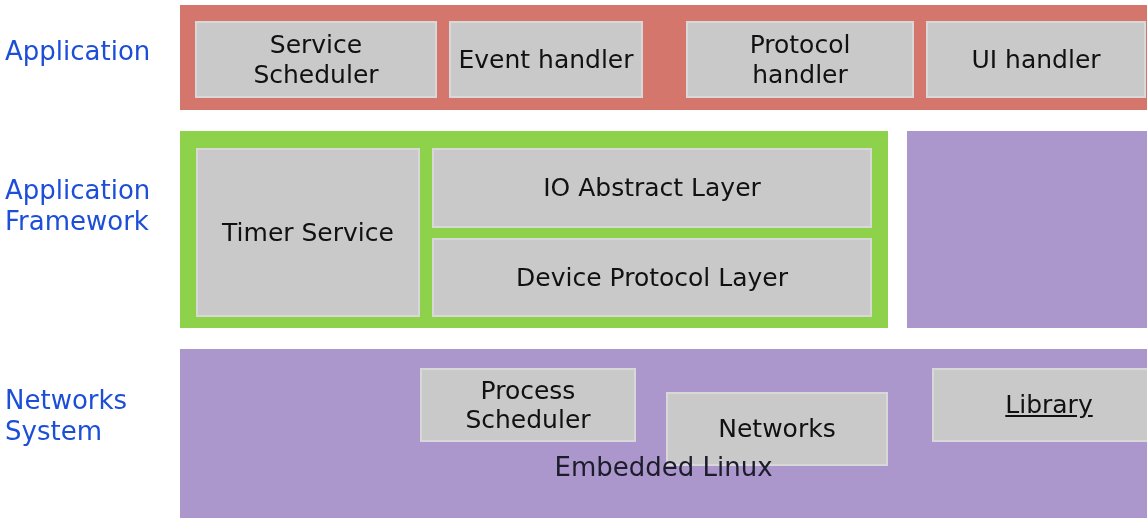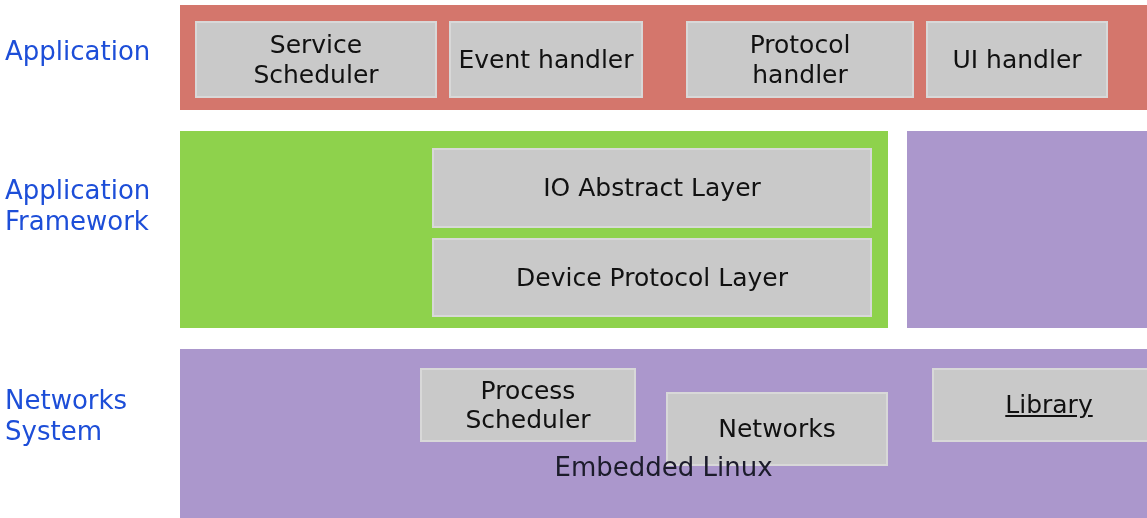--- a/index.html
+++ b/index.html
@@ -57,21 +57,21 @@
     line-height:1.18;
     white-space:pre-line;
     font-family:"DejaVu Sans", sans-serif;
   }
 
   
   .b-app{top:21px;height:77px;}
   #box-service-scheduler{left:195px;width:242px;}
   #box-event-handler{left:449px;width:194px;}
   #box-protocol-handler{left:686px;width:228px;}
-  #box-ui-handler{left:926px;width:182px;}
+  #box-ui-handler{left:926px;width:220px;}
 
   
   #box-timer-service{left:196px;top:148px;width:224px;height:169px;}
   #box-io-abstract-layer{left:432px;top:148px;width:440px;height:80px;}
   #box-device-protocol-layer{left:432px;top:238px;width:440px;height:79px;}
 
   
   .b-os{top:368px;height:74px;}
   #box-device-driver{left:196px;width:224px;}
   #box-process-scheduler{left:420px;width:216px;}
@@ -113,20 +113,21 @@
 
   <div class="box b-app" id="box-protocol-handler">Protocol
 handler</div>
 
   <div class="box b-app" id="box-ui-handler">UI handler</div>
 
   <div class="band band-fw"></div>
 
   <div class="band band-os-col"></div>
 
+  <div class="box" id="box-timer-service">Timer Service</div>
 
   <div class="box" id="box-io-abstract-layer">IO Abstract Layer</div>
 
   <div class="box" id="box-device-protocol-layer">Device Protocol Layer</div>
 
   <div class="band band-os"></div>
 
 
   <div class="box b-os" id="box-process-scheduler">Process
 Scheduler</div>

